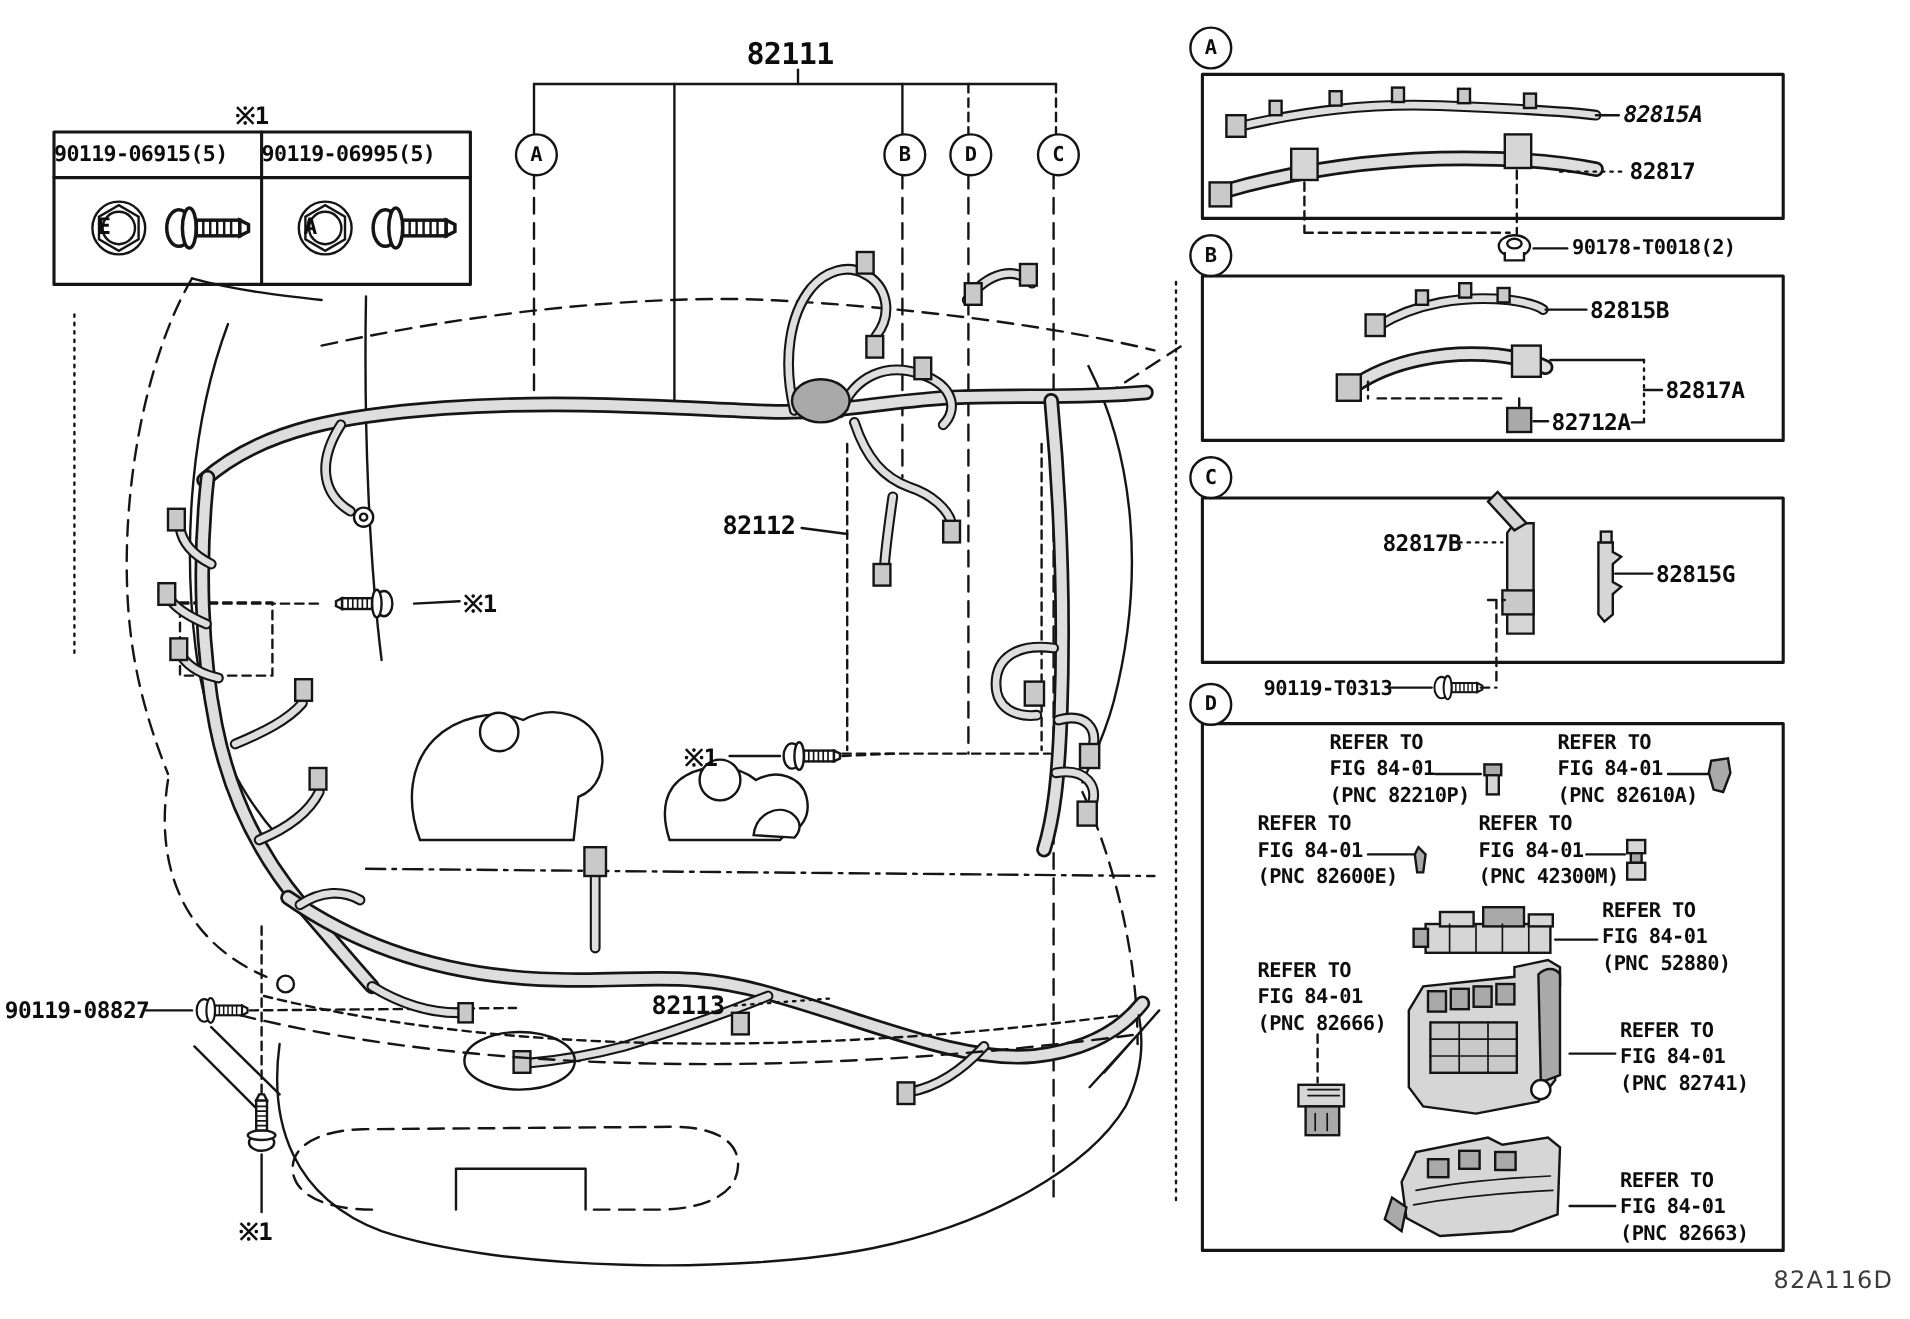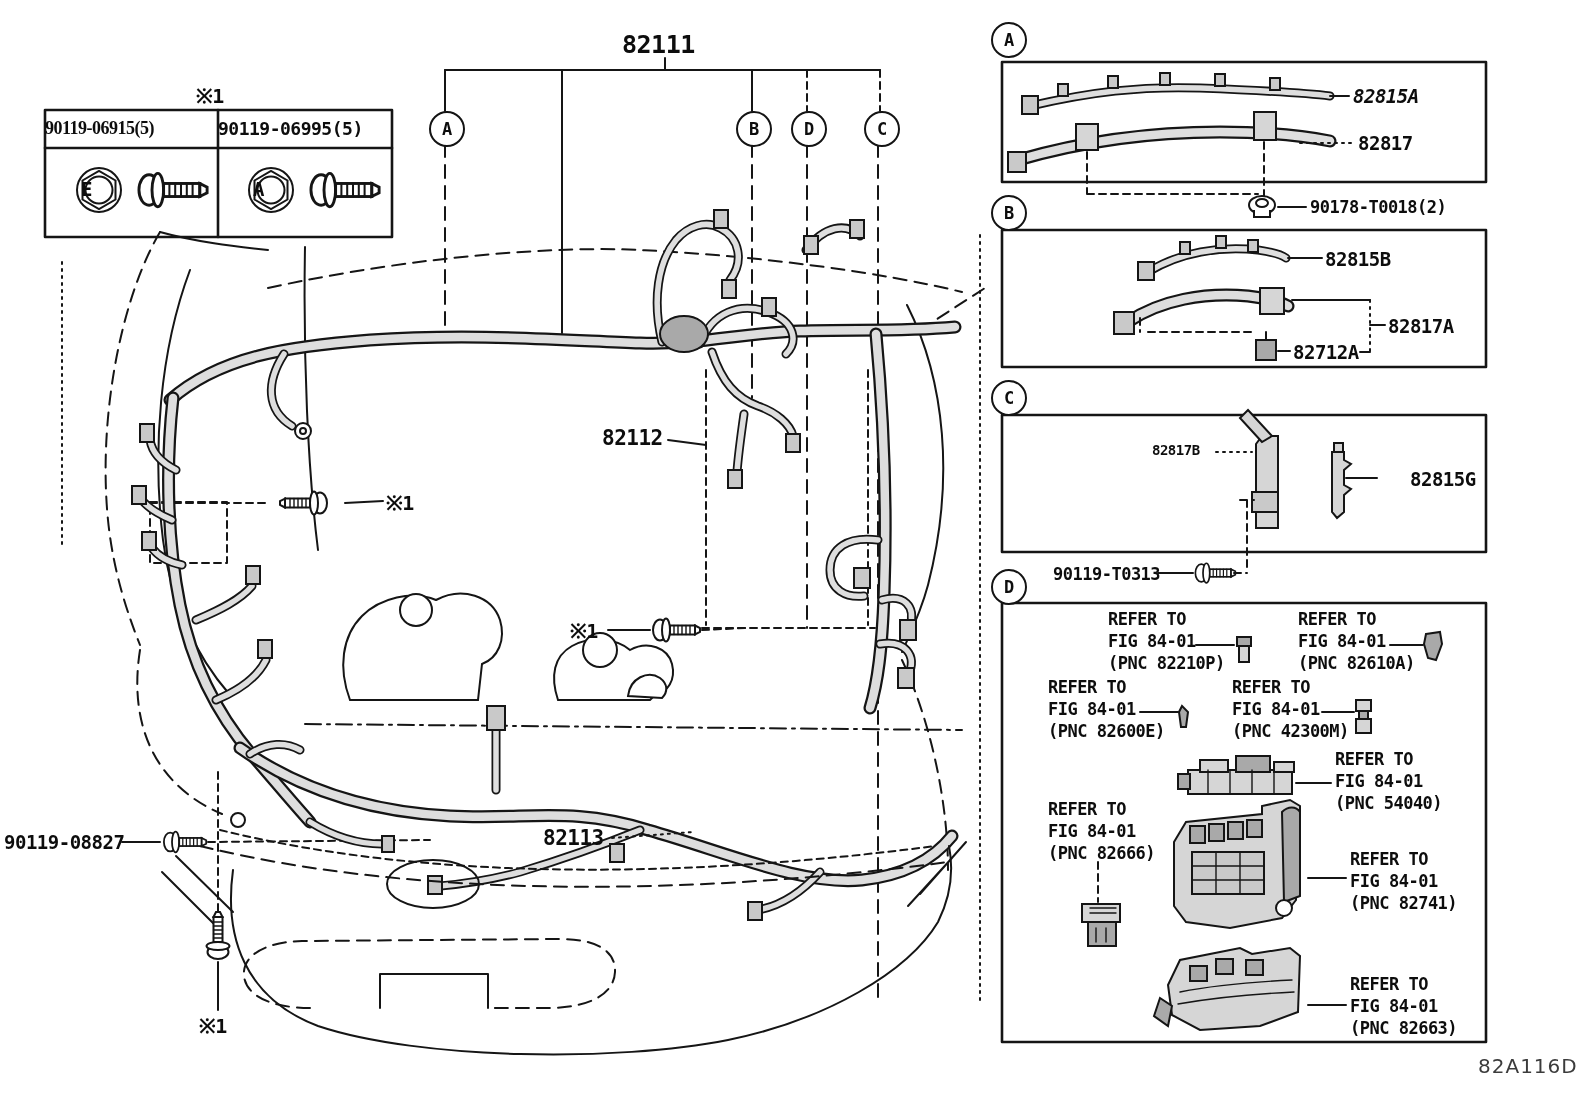--- a/index.html
+++ b/index.html
@@ -327,21 +327,21 @@
       <rect x="1190" y="966" width="17" height="15" class="partd"></rect>
       <rect x="1216" y="959" width="17" height="15" class="partd"></rect>
       <rect x="1246" y="960" width="17" height="15" class="partd"></rect>
       <path class="ln thin" d="M1180,992 C1210,986 1250,982 1292,980 M1178,1004 C1212,998 1252,994 1294,992"></path>
     </g>
     <line x1="1308" y1="1005" x2="1346" y2="1005" class="ln"></line>
   </g>
 </svg>
 
 <div class="lbl" style="left:196px;top:82px;font-size:20px;">※1</div>
-<div class="lbl c" style="left:45px;top:118px;width:157px;font-size:18px;font-family:Liberation Serif, serif;">90119-06915(5)</div>
+<div class="lbl c" style="left:45px;top:118px;width:157px;font-size:18px;">90119-06915(5)</div>
 <div class="lbl c" style="left:218px;top:118px;width:174px;font-size:18px;">90119-06995(5)</div>
 <div class="lbl c" style="left:81px;top:178px;width:36px;font-size:19px;">E</div>
 <div class="lbl c" style="left:253px;top:178px;width:36px;font-size:19px;">A</div>
 
 <div class="lbl c" style="left:622px;top:30px;width:90px;font-size:25px;">82111</div>
 
 <div class="callout" style="left:429px;top:111px;">A</div>
 <div class="callout" style="left:736px;top:111px;">B</div>
 <div class="callout" style="left:791px;top:111px;">D</div>
 <div class="callout" style="left:864px;top:111px;">C</div>
@@ -359,28 +359,28 @@
 <div class="callout" style="left:991px;top:569px;">D</div>
 
 <div class="lbl" style="left:1353px;top:85px;font-size:19px;font-style:italic;">82815A</div>
 <div class="lbl" style="left:1358px;top:132px;font-size:19px;">82817</div>
 <div class="lbl" style="left:1310px;top:197px;font-size:17px;">90178-T0018(2)</div>
 
 <div class="lbl" style="left:1325px;top:248px;font-size:19px;">82815B</div>
 <div class="lbl" style="left:1388px;top:315px;font-size:19px;text-align:center;">82817A</div>
 <div class="lbl" style="left:1293px;top:341px;font-size:19px;">82712A</div>
 
-<div class="lbl" style="left:1152px;top:442px;font-size:14px;">82817B</div>
-<div class="lbl" style="left:1380px;top:468px;font-size:19px;margin-left:30px;">82815G</div>
+<div class="lbl" style="left:1152px;top:442px;font-size:19px;">82817B</div>
+<div class="lbl" style="left:1380px;top:468px;font-size:19px;">82815G</div>
 <div class="lbl" style="left:1053px;top:564px;font-size:17px;">90119-T0313</div>
 
 <div class="refer" style="left:1108px;top:608px;"><span style="display:block">REFER TO</span><span style="display:block">FIG 84-01</span><span style="display:block">(PNC 82210P)</span></div>
 <div class="refer" style="left:1298px;top:608px;"><span style="display:block">REFER TO</span><span style="display:block">FIG 84-01</span><span style="display:block">(PNC 82610A)</span></div>
 <div class="refer" style="left:1048px;top:676px;"><span style="display:block">REFER TO</span><span style="display:block">FIG 84-01</span><span style="display:block">(PNC 82600E)</span></div>
 <div class="refer" style="left:1232px;top:676px;"><span style="display:block">REFER TO</span><span style="display:block">FIG 84-01</span><span style="display:block">(PNC 42300M)</span></div>
-<div class="refer" style="left:1335px;top:748px;"><span style="display:block">REFER TO</span><span style="display:block">FIG 84-01</span><span style="display:block">(PNC 54040)</span></div>
+<div class="refer" style="left:1335px;top:748px;"><span style="display:block">REFER TO</span><span style="display:block">FIG 84-01</span><span style="display:block">(PNC 52880)</span></div>
 <div class="refer" style="left:1048px;top:798px;"><span style="display:block">REFER TO</span><span style="display:block">FIG 84-01</span><span style="display:block">(PNC 82666)</span></div>
 <div class="refer" style="left:1350px;top:848px;"><span style="display:block">REFER TO</span><span style="display:block">FIG 84-01</span><span style="display:block">(PNC 82741)</span></div>
 <div class="refer" style="left:1350px;top:973px;"><span style="display:block">REFER TO</span><span style="display:block">FIG 84-01</span><span style="display:block">(PNC 82663)</span></div>
 
 <div class="figcode" style="left:1478px;top:1054px;">82A116D</div>
 
 </div>
 
 </body></html>

